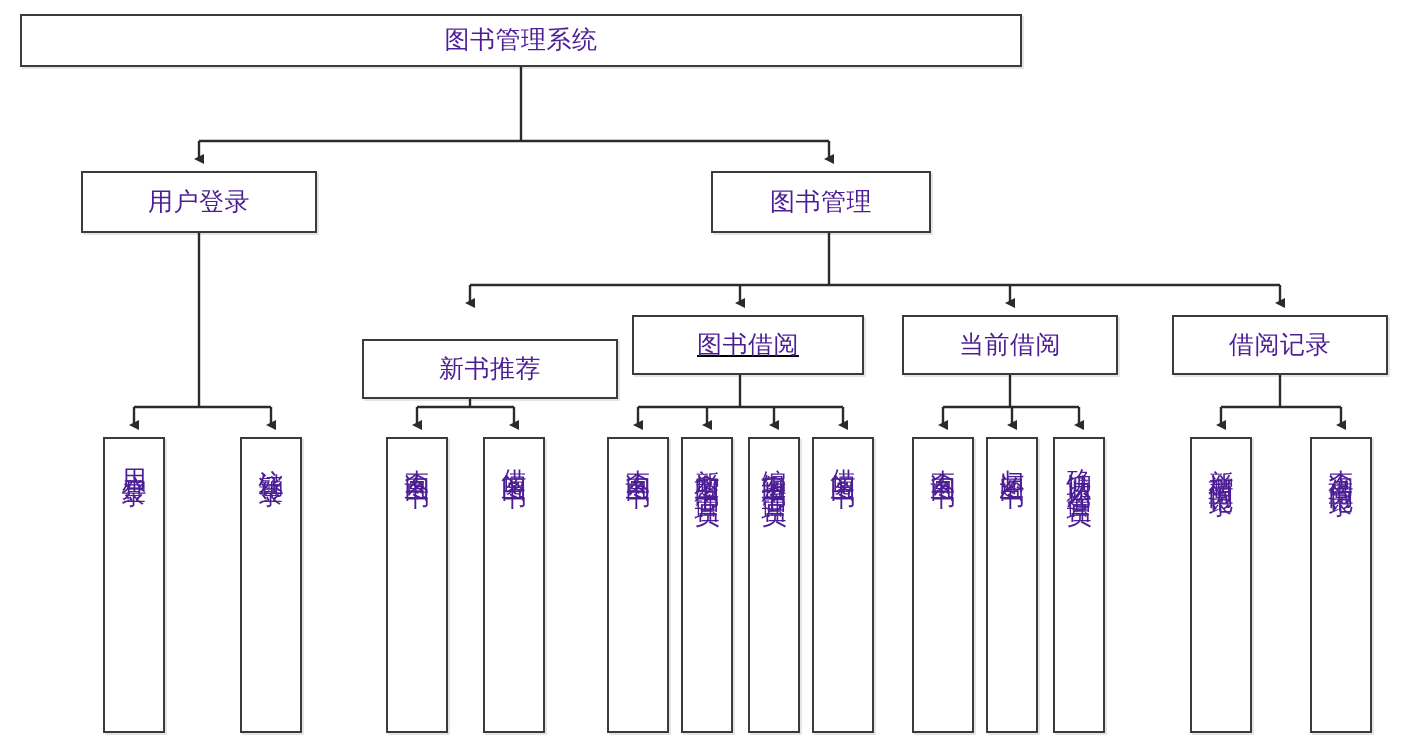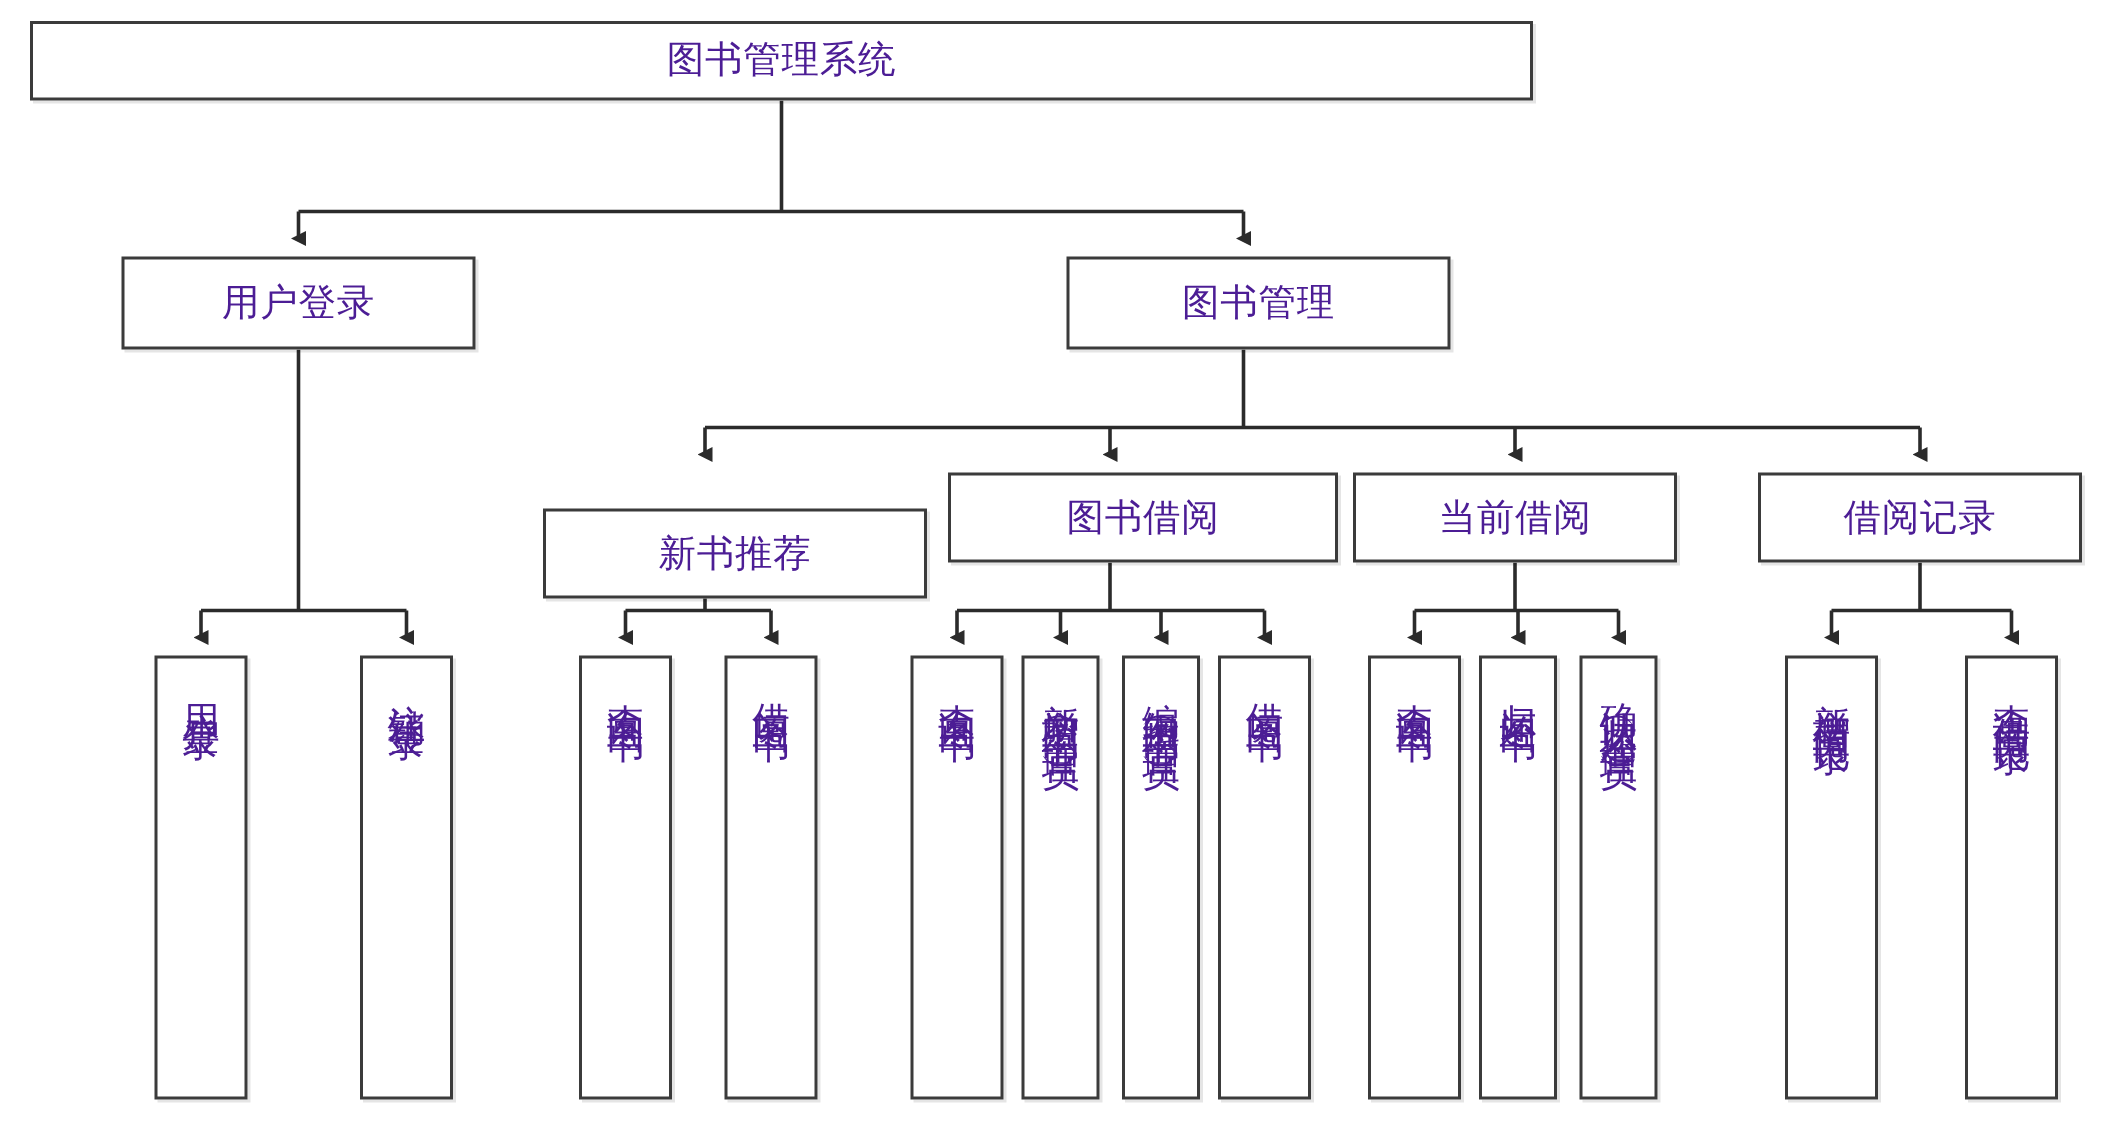--- a/index.html
+++ b/index.html
@@ -120,27 +120,27 @@
       </g>
   </svg>
 
   <div id="nodes-layer">
       <div class="node horiz root" style="left: 20px; top: 14px; width: 1002px; height: 53px;">
         <span class="node-label">图书管理系统</span>
       </div>
       <div class="node horiz" style="left: 81px; top: 171px; width: 236px; height: 62px;">
         <span class="node-label">用户登录</span>
       </div>
-      <div class="node horiz" style="left: 711px; top: 171px; width: 256px; height: 62px; text-align: right;">
+      <div class="node horiz" style="left: 711px; top: 171px; width: 220px; height: 62px; text-align: right;">
         <span class="node-label">图书管理</span>
       </div>
       <div class="node horiz" style="left: 362px; top: 315px; width: 256px; height: 60px; margin-top: 24px;">
         <span class="node-label">新书推荐</span>
       </div>
-      <div class="node horiz" style="left: 632px; top: 315px; width: 260px; height: 60px;">
+      <div class="node horiz" style="left: 632px; top: 315px; width: 232px; height: 60px; text-decoration: underline;">
         <span class="node-label">图书借阅</span>
       </div>
       <div class="node horiz" style="left: 902px; top: 315px; width: 216px; height: 60px; text-align: center;">
         <span class="node-label">当前借阅</span>
       </div>
       <div class="node horiz" style="left: 1172px; top: 315px; width: 216px; height: 60px;">
         <span class="node-label">借阅记录</span>
       </div>
       <div class="node vert" style="left: 103px; top: 437px; width: 62px; height: 296px;">
         <span class="node-label">用户登录</span>

